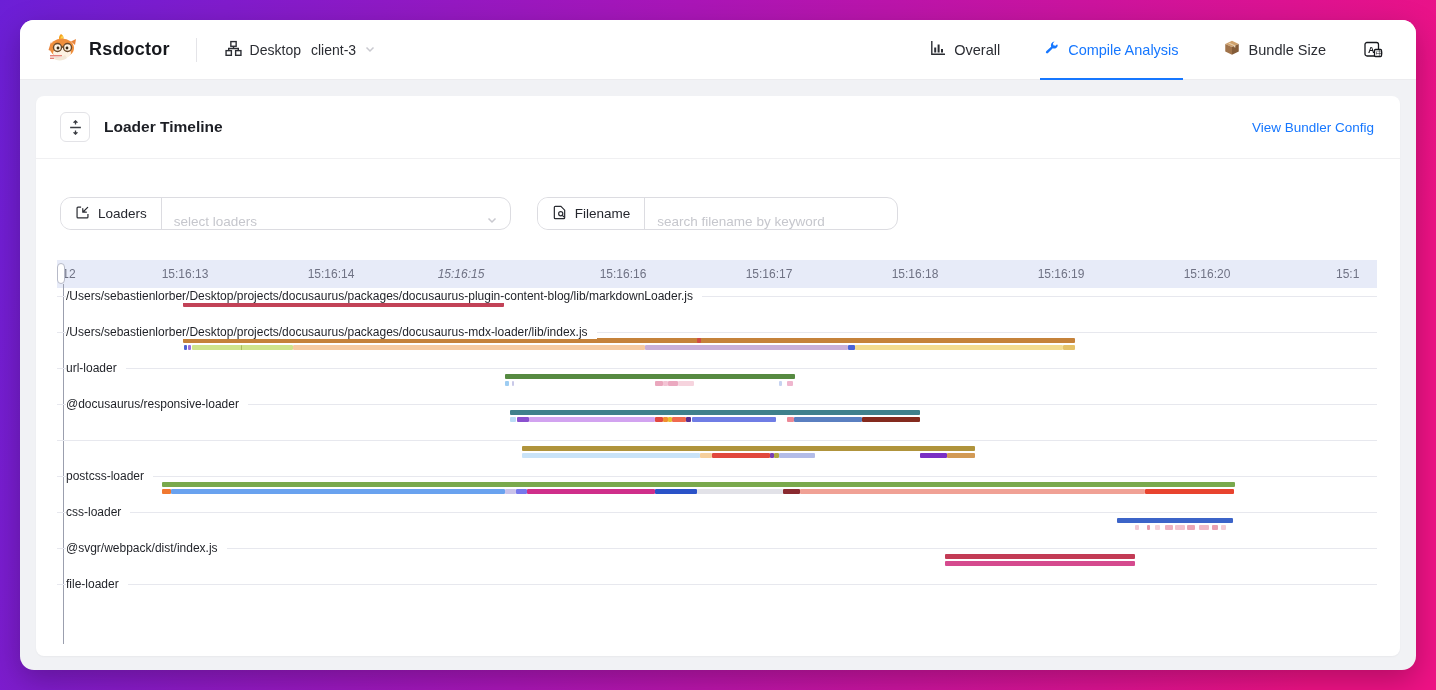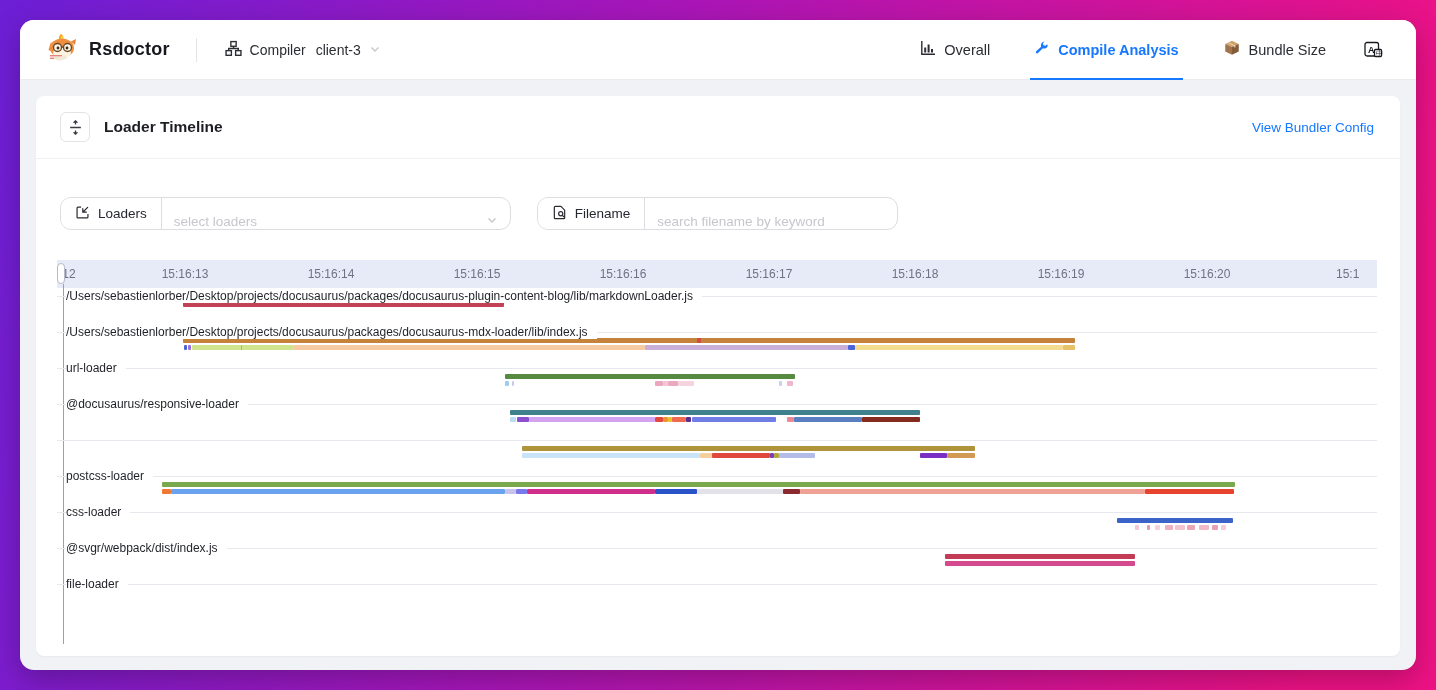--- a/index.html
+++ b/index.html
@@ -16,21 +16,21 @@
     display:flex; align-items:center; padding:0 30px 0 26px; }
   .brand { display:flex; align-items:center; gap:9px; }
   .brand-name { font-size:18px; font-weight:bold; color:#16181d; letter-spacing:.2px; }
   .hdr-divider { width:1px; height:24px; background:#e4e4e8; margin:0 28px 0 26px; }
   .compiler { display:flex; align-items:center; gap:8px; font-size:14px; color:#2b2d33; cursor:pointer; }
   .compiler .val { margin-left:2px; }
   .spacer { flex:1; }
   .nav { display:flex; align-items:center; gap:44px; margin-right:34px; }
   .nav-item { display:flex; align-items:center; gap:8px; font-size:14.5px; color:#2b2d33;
     height:60px; cursor:pointer; position:relative; }
-  .nav-item.active { color:var(--accent);font-weight:bold; }
+  .nav-item.active { color:var(--accent); }
   .nav-item.active::after { content:""; position:absolute; left:-4px; right:-4px; bottom:0;
     height:2px; background:var(--accent); }
   .lang-btn { width:26px; height:26px; display:flex; align-items:center; justify-content:center; cursor:pointer; }
 
   
   .panel { position:absolute; left:16px; right:16px; top:76px; bottom:14px;
     background:#fff; border-radius:8px; box-shadow:0 1px 2px rgba(0,0,0,.04); }
   .panel-header { height:63px; display:flex; align-items:center; padding:0 26px 0 24px;
     border-bottom:1px solid #f0f0f2; }
   .tool-btn { width:30px; height:30px; border:1px solid #e3e3e7; border-radius:6px; background:#fff;
@@ -94,21 +94,21 @@
     <div class="hdr-divider"></div>
     <div class="compiler">
       <span>
         <svg width="17" height="17" viewBox="0 0 16 16" fill="none" stroke="#2b2d33" stroke-width="1.3">
           <rect x="5.5" y="1.5" width="5" height="4.4"></rect>
           <rect x="1" y="10" width="5" height="4.4"></rect>
           <rect x="10" y="10" width="5" height="4.4"></rect>
           <path d="M8 6v2M3.5 10V8h9v2"></path>
         </svg>
       </span>
-      <span>Compiler</span>
+      <span>Desktop</span>
       <span class="val">client-3</span>
       <span>
         <svg width="12" height="12" viewBox="0 0 12 12" fill="none" stroke="#c9c9cf" stroke-width="1.5">
           <path d="M2.5 4.5 6 8l3.5-3.5"></path>
         </svg>
       </span>
     </div>
     <div class="spacer"></div>
     <div class="nav">
       <div class="nav-item">
@@ -200,21 +200,21 @@
           <input type="text" placeholder="search filename by keyword" style="">
         </div>
       </div>
     </div>
 
     <div class="chart">
       <div class="axis" id="axis">
           <span class="tick" style="left: 2px;">:12</span>
           <span class="tick center" style="left: 128px;">15:16:13</span>
           <span class="tick center" style="left: 274px;">15:16:14</span>
-          <span class="tick center" style="left: 420px;">15:16:15</span>
+          <span class="tick center" style="left: 404px; font-style: italic;">15:16:15</span>
           <span class="tick center" style="left: 566px;">15:16:16</span>
           <span class="tick center" style="left: 712px;">15:16:17</span>
           <span class="tick center" style="left: 858px;">15:16:18</span>
           <span class="tick center" style="left: 1004px;">15:16:19</span>
           <span class="tick center" style="left: 1150px;">15:16:20</span>
           <span class="tick" style="left: 1279px;">15:1</span>
         </div>
       <div class="brush-handle"></div>
       <div class="vline"></div>
       <div class="rows" id="rows">

